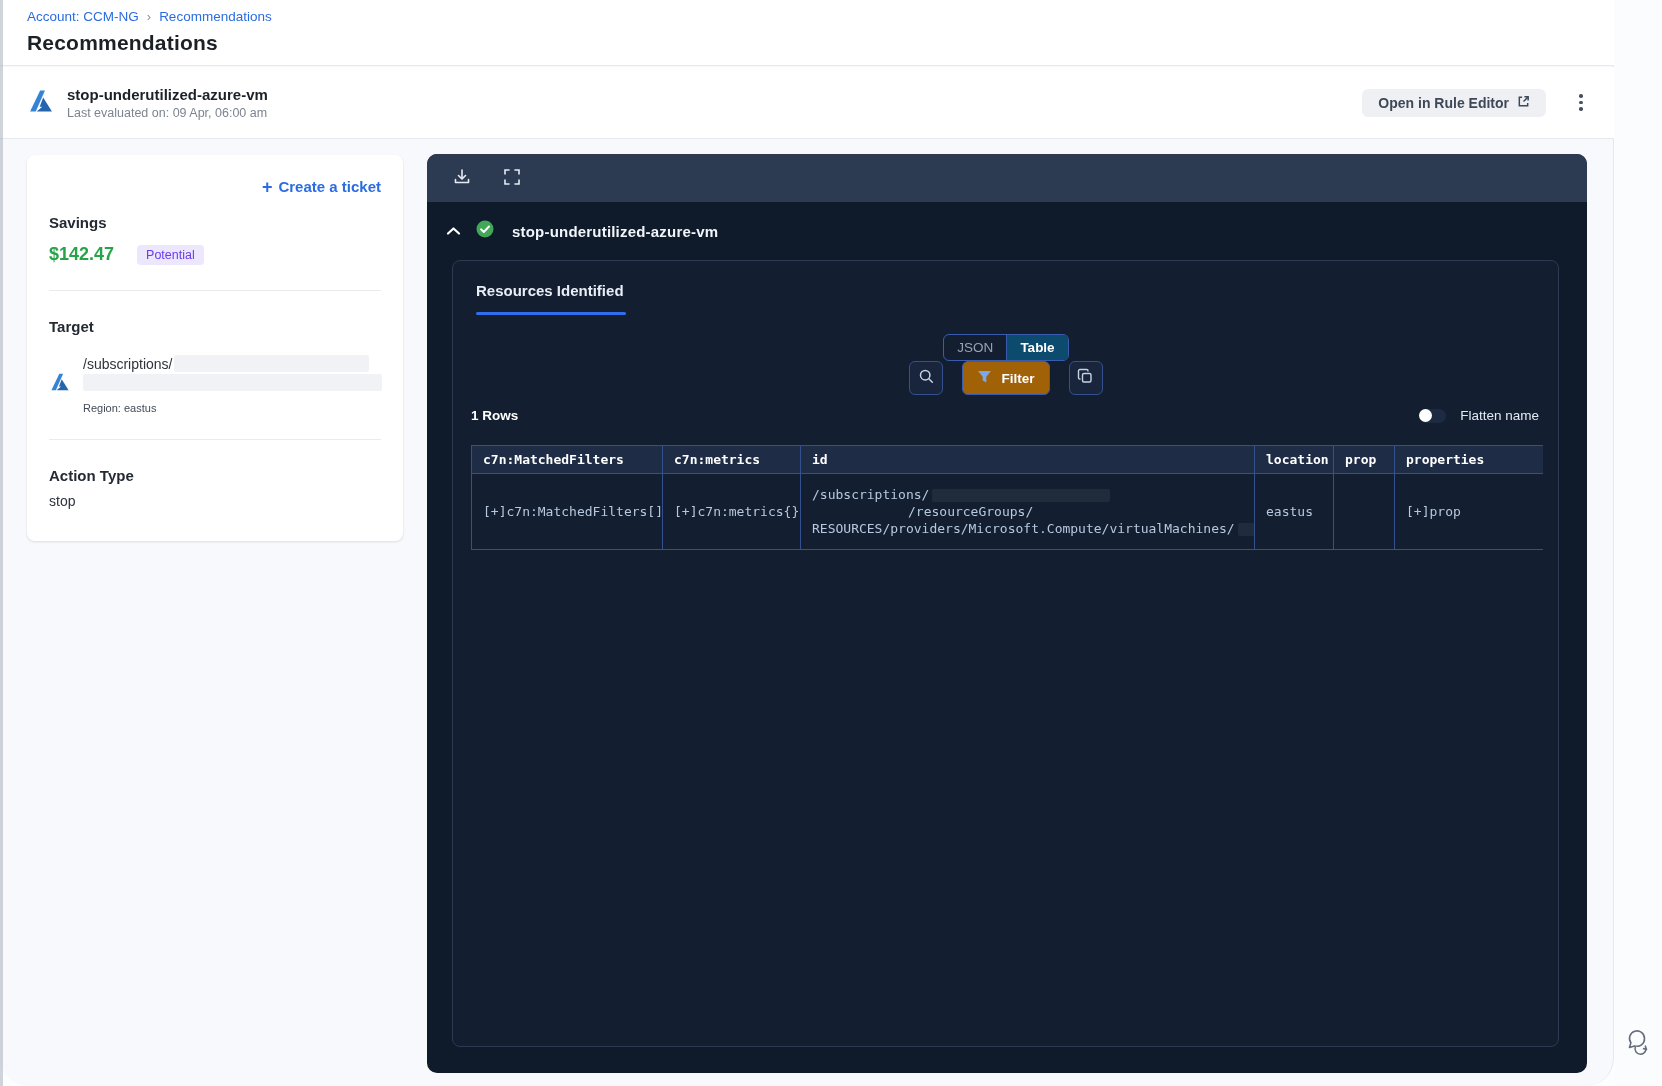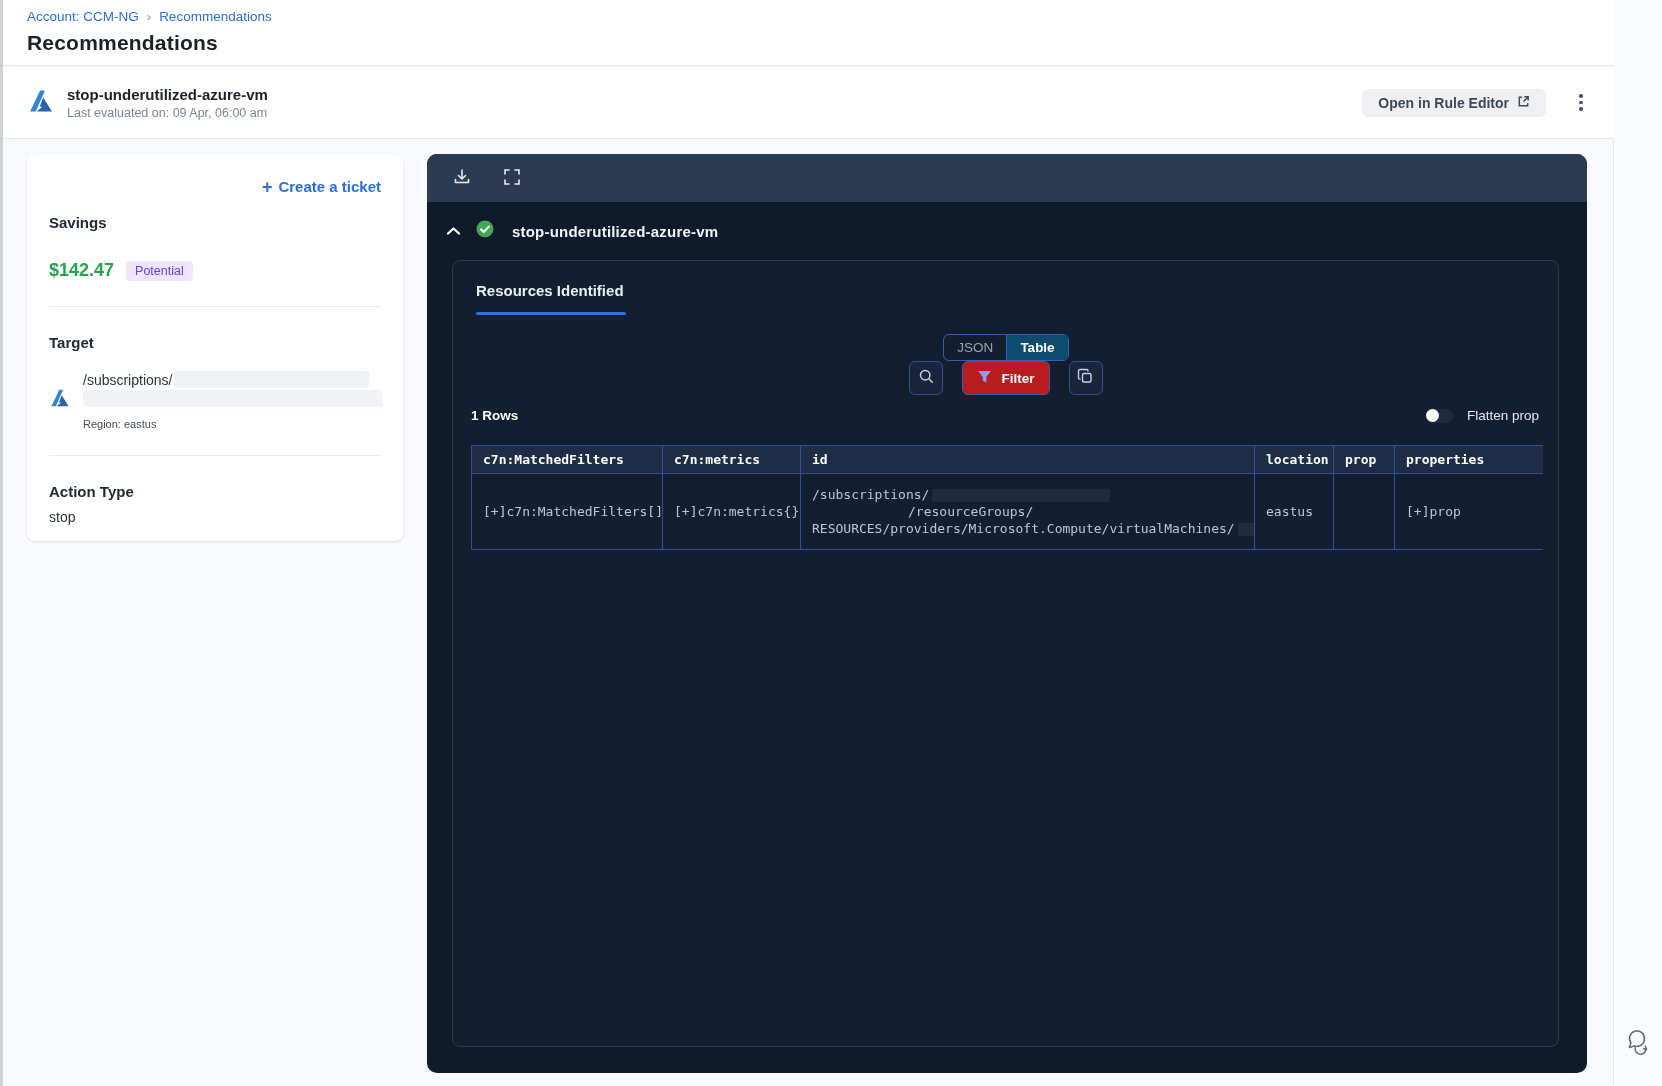--- a/index.html
+++ b/index.html
@@ -1,19 +1,19 @@
 <!DOCTYPE html>
 <html><head>
 <meta charset="utf-8">
 <style>
   * { margin:0; padding:0; box-sizing:border-box; }
   html,body { width:1662px; height:1086px; }
   body { font-family:"Liberation Sans", sans-serif; background:#fcfdfe; position:relative; overflow:hidden; }
 
-  .app { position:absolute; left:0; top:0; width:1614px; height:1086px; background:#f8f9fc; border-right:1px solid #e6e8ee; }
+  .app { position:absolute; left:0; top:0; width:1614px; height:1086px; background:#f8f9fc; border-right:1px solid #e6e8ee;border-radius:28px; }
   .left-sliver { position:absolute; left:0; top:0; width:3px; height:1086px; background:#aab0bb; opacity:.55; }
   .right-gutter { position:absolute; left:1615px; top:0; width:47px; height:1086px; background:#fbfcfe; }
 
   
   .topbar { position:absolute; left:0; top:0; width:1614px; height:66px; background:#ffffff; border-bottom:1px solid #e5e8ed; padding:9px 0 0 27px; }
   .breadcrumb { font-size:13.5px; display:flex; align-items:center; gap:8px; }
   .crumb-link { color:#2b6ce0; cursor:pointer; text-decoration:none; }
   .crumb-sep { color:#8a93a2; font-size:13px; }
   .page-title { margin-top:7px; font-size:21px; font-weight:700; color:#1c2128; letter-spacing:.2px; }
 
@@ -26,21 +26,21 @@
   .btn-editor { background:#eef0f4; border:none; border-radius:6px; height:28px; padding:0 16px; font-size:14px; font-weight:700; color:#3e4857; display:flex; align-items:center; gap:8px; cursor:pointer; font-family:inherit; }
   .kebab { width:18px; height:22px; display:flex; flex-direction:column; align-items:center; justify-content:center; gap:3px; cursor:pointer; }
   .kebab i { width:3.5px; height:3.5px; border-radius:50%; background:#474f5e; }
 
   
   .savings-card { position:absolute; left:27px; top:155px; width:376px; height:386px; background:#ffffff; border-radius:8px; box-shadow:0 1px 3px rgba(20,30,50,.08), 0 1px 2px rgba(20,30,50,.05); padding:23px 22px; }
   .sc-row1 { display:flex; align-items:flex-start; justify-content:space-between; }
   .sc-label { font-size:15px; font-weight:700; color:#242a33;margin-top:36px; }
   .create-ticket { color:#2b6ce0; font-size:15px; font-weight:700; display:flex; align-items:center; gap:6px; cursor:pointer; }
   .create-ticket .plus { font-size:18px; font-weight:700; line-height:14px; }
-  .sc-amount-row { margin-top:29px; display:flex; align-items:center; gap:12px; }
+  .sc-amount-row { margin-top:13px; display:flex; align-items:center; gap:23px; }
   .sc-amount { font-size:18px; font-weight:700; color:#27a348; }
   .sc-badge { background:#ece7fd; color:#6a3bf0; font-size:12.5px; padding:3px 9px; border-radius:4px; }
   .sc-div { border:none; border-top:1px solid #e9ebef; margin:25px 0 0 0; }
   .sc-section-title { margin-top:27px; font-size:15px; font-weight:700; color:#242a33; }
   .target-row { margin-top:20px; display:flex; gap:12px; }
   .target-lines { flex:1; }
   .target-path { font-size:14px; color:#2d333d; display:flex; align-items:center; }
   .redact-light { display:inline-block; background:#f1f2f6; height:17px; border-radius:2px; }
   .target-region { font-size:11px; color:#434b57; margin-top:7px; }
   .action-value { margin-top:9px; font-size:14px; color:#2d333d; }
@@ -57,21 +57,21 @@
   .tab-label { font-size:15px; font-weight:700; color:#e9eef6; }
   .tab-underline { margin-top:13px; height:3px; width:150px; background:#2f6fed; border-radius:2px; }
 
   .controls-row { position:absolute; left:18px; right:17px; top:73px; display:flex; align-items:center; justify-content:space-between;flex-direction:column; }
   .segmented { display:flex; border:1px solid #3a5cae; border-radius:6px; overflow:hidden; }
   .seg-btn { font-size:13.5px; padding:5px 13px; cursor:pointer; color:#97a2b4; background:transparent; border:none; font-family:inherit; }
   .seg-btn.json { border-right:1px solid #3a5cae; }
   .seg-btn.selected { background:#0c4a6e; color:#ffffff; font-weight:700; }
   .controls-right { display:flex; align-items:center; gap:19px; }
   .sq-btn { width:34px; height:34px; background:#18253c; border:1px solid #33508f; border-radius:6px; display:flex; align-items:center; justify-content:center; cursor:pointer; }
-  .filter-btn { height:34px; background:#b91c1c; border:1px solid #3a5cae; border-radius:6px; padding:0 14px; display:flex; align-items:center; gap:9px; color:#ffffff; font-size:13.5px; font-weight:700; cursor:pointer; font-family:inherit; }
+  .filter-btn { height:34px; background:#a16207; border:1px solid #3a5cae; border-radius:6px; padding:0 14px; display:flex; align-items:center; gap:9px; color:#ffffff; font-size:13.5px; font-weight:700; cursor:pointer; font-family:inherit; }
 
   .rows-row { position:absolute; left:18px; right:19px; top:147px; display:flex; align-items:center; justify-content:space-between; }
   .rows-count { font-size:13.5px; font-weight:700; color:#ffffff; }
   .flatten { display:flex; align-items:center; gap:14px; }
   .toggle { width:27px; height:14px; background:#1d2b42; border-radius:8px; position:relative; cursor:pointer; }
   .toggle .knob { position:absolute; left:0px; top:0.5px; width:13px; height:13px; background:#ffffff; border-radius:50%; }
   .flatten-label { font-size:13.5px; color:#e3e9f2; }
 
   .table-clip { position:absolute; left:18px; top:184px; width:1072px; overflow:hidden; }
   table.res { border-collapse:collapse; table-layout:fixed; width:1123px; font-family:"DejaVu Sans Mono", monospace; }
@@ -243,21 +243,21 @@
           </button>
         </div>
       </div>
 
       <div class="rows-row">
         <span class="rows-count">1 Rows</span>
         <div class="flatten">
           <div class="toggle">
               <div class="knob"></div>
             </div>
-          <span class="flatten-label">Flatten prop</span>
+          <span class="flatten-label">Flatten name</span>
         </div>
       </div>
 
       <div class="table-clip">
         <table class="res">
           <colgroup>
             <col style="width:191px">
               <col style="width:138px">
               <col style="width:454px">
             <col style="width:79px">

